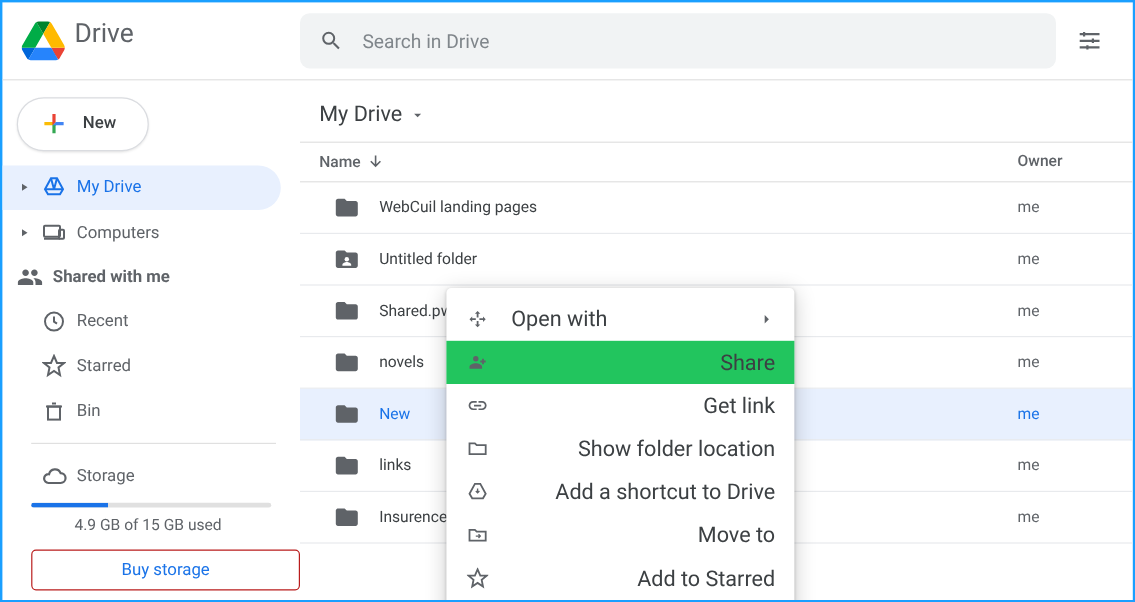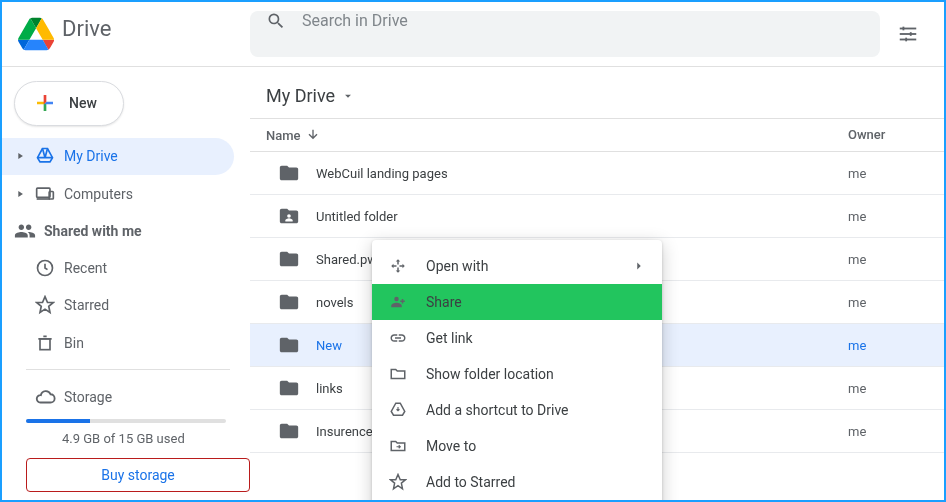--- a/index.html
+++ b/index.html
@@ -1,21 +1,21 @@
 <!DOCTYPE html>
 <html><head>
 <meta charset="utf-8">
 <style>
 * { margin:0; padding:0; box-sizing:border-box; font-family:'Google Sans',Roboto,Arial,sans-serif; }
 body { width:946px; height:502px; border:2px solid #1a9fff; overflow:hidden; background:#fff; position:relative; }
 .header { height:64px; display:flex; align-items:center; padding:0 16px; }
 .logo-area { width:232px; display:flex; align-items:flex-start; gap:8px; }
 .logo { width:36px; height:36px; }
 .app-name { font-size:22px; color:#5f6368; }
-.search-bar { flex:1; height:46px; background:#f1f3f4; border-radius:8px; display:flex; align-items:flex-start; padding:0 16px; gap:16px; color:#5f6368; }
+.search-bar { flex:1; height:46px; background:#f1f3f4; border-radius:8px; display:flex; align-items:center; padding:0 16px; gap:16px; color:#5f6368; }
 .search-bar input { border:none; background:transparent; font-size:16px; flex:1; outline:none; color:#5f6368; }
 .search-bar input::placeholder { color:#80868b; }
 .tune-btn { width:40px; height:40px; margin-left:8px; display:flex; align-items:center; justify-content:center; cursor:pointer; color:#5f6368; }
 .main { display:flex; height:calc(100% - 64px); border-top:1px solid #e0e0e0; }
 .sidebar { width:248px; padding:8px 0; display:flex; flex-direction:column; }
 .new-btn { width:110px; height:48px; margin:6px 0 12px 12px; border:1px solid #dadce0; border-radius:24px; background:#fff; display:flex; align-items:center; gap:12px; padding:0 18px; cursor:pointer; box-shadow:0 1px 2px rgba(0,0,0,0.1); }
 .new-btn .plus { width:24px; height:24px; }
 .new-btn span { font-size:14px; color:#3c4043; font-weight:500; }
 .nav-item { height:40px; display:flex; align-items:center; padding-left:12px; gap:8px; cursor:pointer; border-radius:0 20px 20px 0; margin-right:16px; color:#5f6368; font-size:14px; }
 .nav-item.active { background:#e8f0fe; color:#1a73e8; }
@@ -32,21 +32,21 @@
 .table-header { display:flex; padding:8px 16px; border-bottom:1px solid #e0e0e0; border-top:1px solid #e0e0e0; font-size:13px; color:#5f6368; font-weight:500; }
 .col-name { flex:1; display:flex; align-items:center; gap:4px; }
 .col-owner { width:80px; text-align:left; padding-right:8px; }
 .file-row { display:flex; align-items:center; padding:10px 16px; border-bottom:1px solid #e8eaed; font-size:13px; color:#3c4043; cursor:default; }
 .file-row .fname-wrap { flex:1; display:flex; align-items:center; gap:16px; padding-left:12px; }
 .file-row.selected { background:#e8f0fe; color:#1a73e8; }
 .file-row .owner { width:80px; color:#5f6368; padding-right:8px; }
 .file-row.selected .owner { color:#1a73e8; }
 .folder-icon { width:22px; height:22px; color:#5f6368; }
 .context-menu { position:absolute; top:238px; left:370px; width:290px; background:#fff; border-radius:4px; box-shadow:0 1px 3px rgba(0,0,0,0.18),0 4px 18px rgba(0,0,0,0.2); padding:8px 0; z-index:100; }
-.menu-item { height:36px; display:flex; align-items:center; padding:0 16px; gap:18px; font-size:14px; color:#3c4043; cursor:pointer; }
+.menu-item { height:36px; display:flex; align-items:center; padding:0 16px; gap:18px; font-size:18px; color:#3c4043; cursor:pointer;justify-content:space-between; }
 .menu-item.hover { background:#22c55e; }
 .menu-item .mi-icon { width:20px; height:20px; color:#5f6368; display:flex; align-items:center; justify-content:center; }
 .menu-item .chev { margin-left:auto; color:#5f6368; }
 svg { display:block; }
 </style>
 </head>
 <body>
 
 <div class="header">
   <div class="logo-area">

